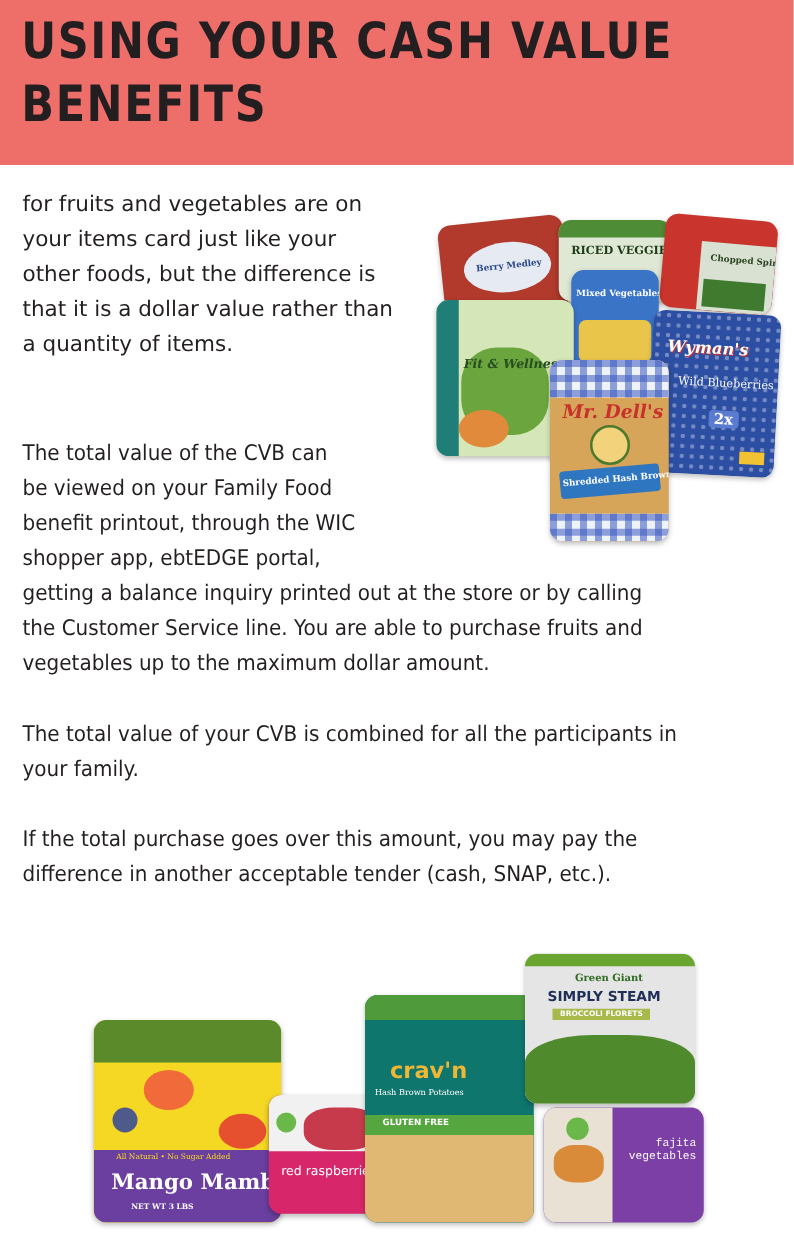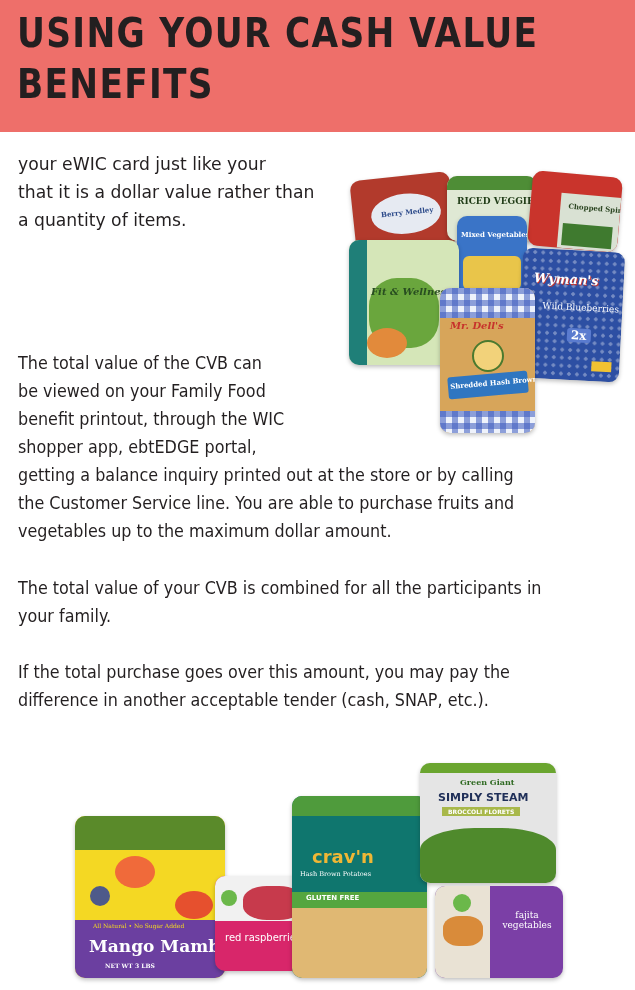--- a/index.html
+++ b/index.html
@@ -55,21 +55,23 @@
 <body>
 
 <div class="header">
   <div class="header-title">
     <span>USING YOUR CASH VALUE</span>
     <span>BENEFITS</span>
   </div>
 </div>
 
 <div class="para" id="p1">
-  <span>your eWIC card just like your</span>
+  <span>for fruits and vegetables are on</span>
+  <span>your items card just like your</span>
+  <span>other foods, but the difference is</span>
   <span>that it is a dollar value rather than</span>
   <span>a quantity of items.</span>
 </div>
 
 <div class="para cond" id="p2">
   <span>The total value of the CVB can</span>
   <span>be viewed on your Family Food</span>
   <span>benefit printout, through the WIC</span>
   <span>shopper app, ebtEDGE portal,</span>
   <span>getting a balance inquiry printed out at the store or by calling</span>
@@ -120,21 +122,21 @@
   <div class="pkg dots" style="left:175px; top:80px; width:102px; height:130px; background-color:#2d4fa3; transform:rotate(3deg);">
     <div class="lbl" style="left:12px; top:22px; font-size:13px; font-style:italic; color:#ffffff; text-shadow:1px 1px 0 #c7332c;">Wyman's</div>
     <div class="lbl" style="left:22px; top:52px; font-size:9px; font-weight:normal; color:#ffffff;">Wild Blueberries</div>
     <div class="lbl" style="left:48px; top:78px; font-size:12px; color:#ffffff; background:#5a7bcf; padding:0 4px; border-radius:3px;">2x</div>
     <div style="position:absolute; right:8px; bottom:10px; width:20px; height:10px; background:#f1c232;"></div>
   </div>
 
   <div class="pkg" style="left:95px; top:118px; width:95px; height:145px; background:#d7a55a;">
     <div class="gingham" style="position:absolute; left:0; top:0; width:100%; height:30px;"></div>
     <div class="gingham" style="position:absolute; left:0; bottom:0; width:100%; height:22px;"></div>
-    <div class="lbl" style="left:10px; top:32px; font-size:10px; color:#c7332c; font-style:italic;">Mr. Dell's</div>
+    <div class="lbl" style="left:10px; top:32px; font-size:15px; color:#c7332c; font-style:italic;">Mr. Dell's</div>
     <div style="position:absolute; left:32px; top:52px; width:32px; height:32px; border-radius:50%; background:#f2d27a; border:2px solid #4b7a2f;"></div>
     <div style="position:absolute; left:8px; top:86px; width:80px; height:22px; background:#2f76c1; transform:rotate(-5deg); border-radius:3px;"></div>
     <div class="lbl" style="left:10px; top:90px; font-size:7px; color:#ffffff; transform:rotate(-5deg);">Shredded Hash Browns</div>
   </div>
 </div>
 
 <div class="img-group" style="left:70px; top:758px; width:495px; height:230px;">
 
   <div class="pkg" style="left:5px; top:58px; width:150px; height:162px; background:#f4d823;">
     <div style="position:absolute; left:0; top:0; width:100%; height:34px; background:#5a8a2a;"></div>
@@ -168,15 +170,15 @@
     <div style="position:absolute; left:0; bottom:0; width:100%; height:55px; background:#4f8a2c; border-radius:40% 40% 0 0;"></div>
     <div class="lbl" style="left:40px; top:14px; font-size:8px; color:#2f6a22;">Green Giant</div>
     <div class="lbl" style="left:18px; top:28px; font-size:11px; color:#1f2f58; font-family:'DejaVu Sans', sans-serif;">SIMPLY STEAM</div>
     <div class="lbl" style="left:22px; top:44px; font-size:6px; color:#ffffff; background:#a8b84a; padding:1px 6px; font-family:'DejaVu Sans', sans-serif;">BROCCOLI FLORETS</div>
   </div>
 
   <div class="pkg" style="left:365px; top:128px; width:128px; height:92px; background:#7b3fa6;">
     <div style="position:absolute; left:0; top:0; width:55px; height:100%; background:#e9e2d4;"></div>
     <div style="position:absolute; left:8px; top:30px; width:40px; height:30px; background:#d98b3a; border-radius:40%;"></div>
     <div style="position:absolute; left:18px; top:8px; width:18px; height:18px; border-radius:50%; background:#6bb84a;"></div>
-    <div class="lbl" style="left:62px; top:24px; font-size:9px; font-weight:normal; color:#ffffff; white-space:normal; width:60px; text-align:center;">fajita vegetables</div>
+    <div class="lbl" style="left:62px; top:24px; font-size:9px; font-weight:normal; color:#ffffff; white-space:normal; width:60px; text-align:right;font-family:Liberation Mono, monospace;">fajita vegetables</div>
   </div>
 </div>
 
 </body></html>

